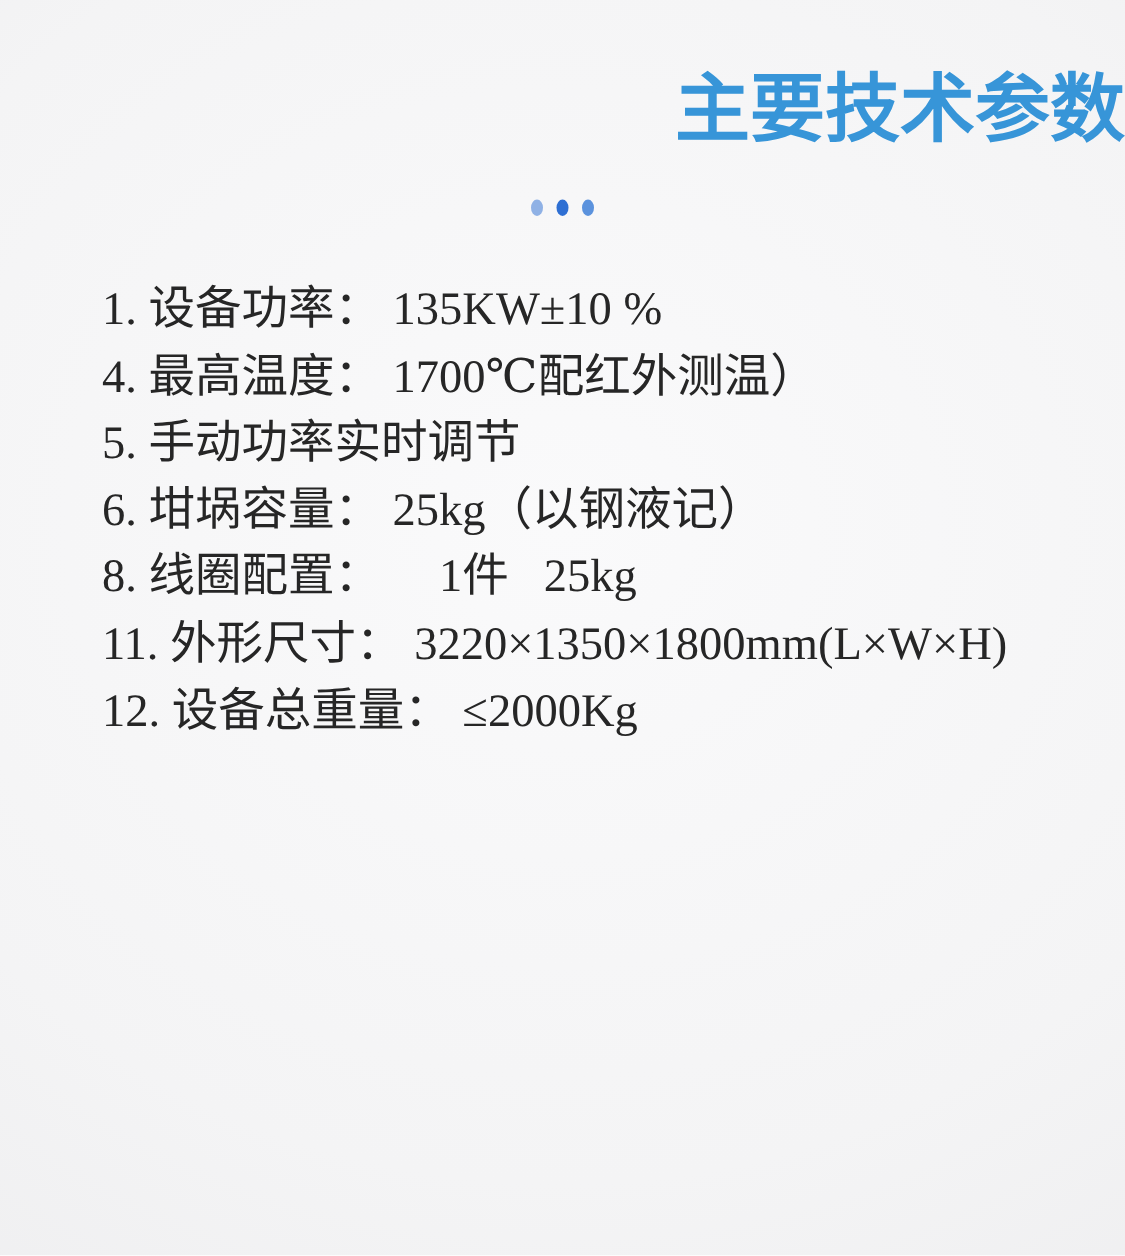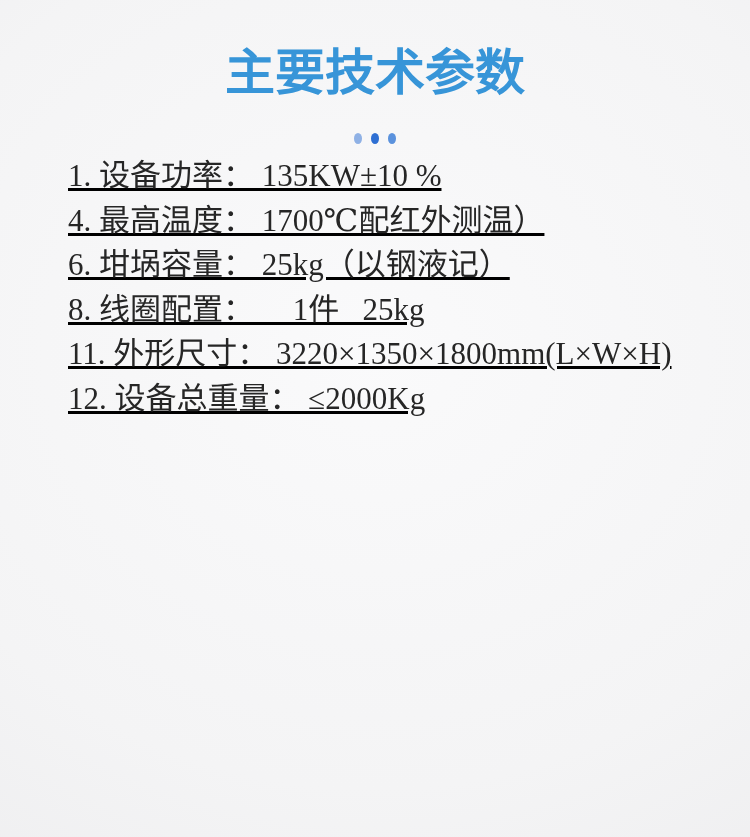--- a/index.html
+++ b/index.html
@@ -16,21 +16,21 @@
     position: relative;
     width: 750px;
     height: 837px;
     background: radial-gradient(120% 95% at 50% 42%, #fafafb 0%, #f4f4f5 55%, #eaeaec 100%);
   }
   .title {
     margin: 0;
     padding-top: 42px;
     height: 62px;
     line-height: 62px;
-    text-align: center;
+    text-align: right;
     font-family: "Liberation Sans", "DejaVu Sans", sans-serif;
     font-weight: bold;
     font-size: 50px;
     letter-spacing: 0px;
   }
   .dots {
     margin-top: 28px;
     height: 12px;
     display: flex;
     justify-content: center;
@@ -38,23 +38,22 @@
     gap: 9px;
   }
   .dot {
     width: 8px;
     height: 11px;
     border-radius: 50%;
     display: inline-block;
   }
   .spec-list {
     list-style: none;
-    margin: 10px 0 0 0;
+    margin: 40px 0 0 0;
     padding: 0 20px 0 68px;
-    text-decoration: underline;
   }
   .spec-line {
     font-size: 31px;
     line-height: 44.6px;
     color: #262626;
     white-space: pre-wrap;
     font-family: "Liberation Serif", "DejaVu Serif", serif;
   }
 </style>
 </head>
@@ -66,19 +65,20 @@
 
   <div class="dots">
     <span class="dot" style="background: rgb(143, 177, 229);"></span>
     <span class="dot" style="background: rgb(46, 111, 211);"></span>
     <span class="dot" style="background: rgb(91, 146, 221);"></span>
   </div>
 
   <ol class="spec-list">
     <li class="spec-line">1. 设备功率： 135KW±10 %</li>
     <li class="spec-line">4. 最高温度： 1700℃配红外测温）</li>
+    <li class="spec-line">5. 手动功率实时调节</li>
     <li class="spec-line">6. 坩埚容量： 25kg（以钢液记）</li>
     <li class="spec-line">8. 线圈配置：     1件   25kg</li>
     <li class="spec-line">11. 外形尺寸： 3220×1350×1800mm(L×W×H)</li>
     <li class="spec-line">12. 设备总重量： ≤2000Kg</li>
   </ol>
 
 </div>
 
 </body></html>

